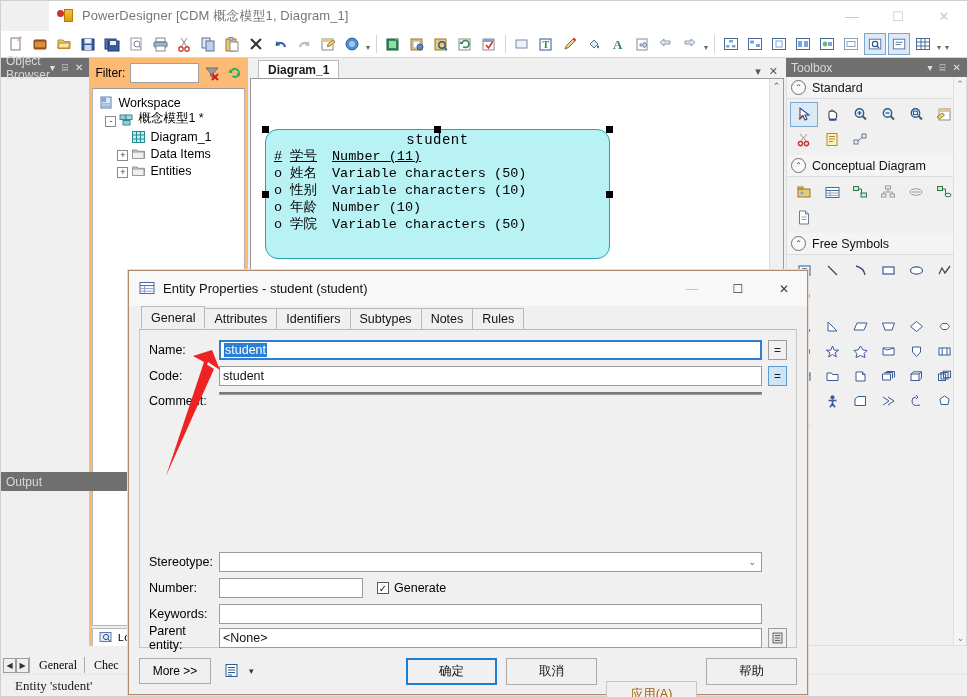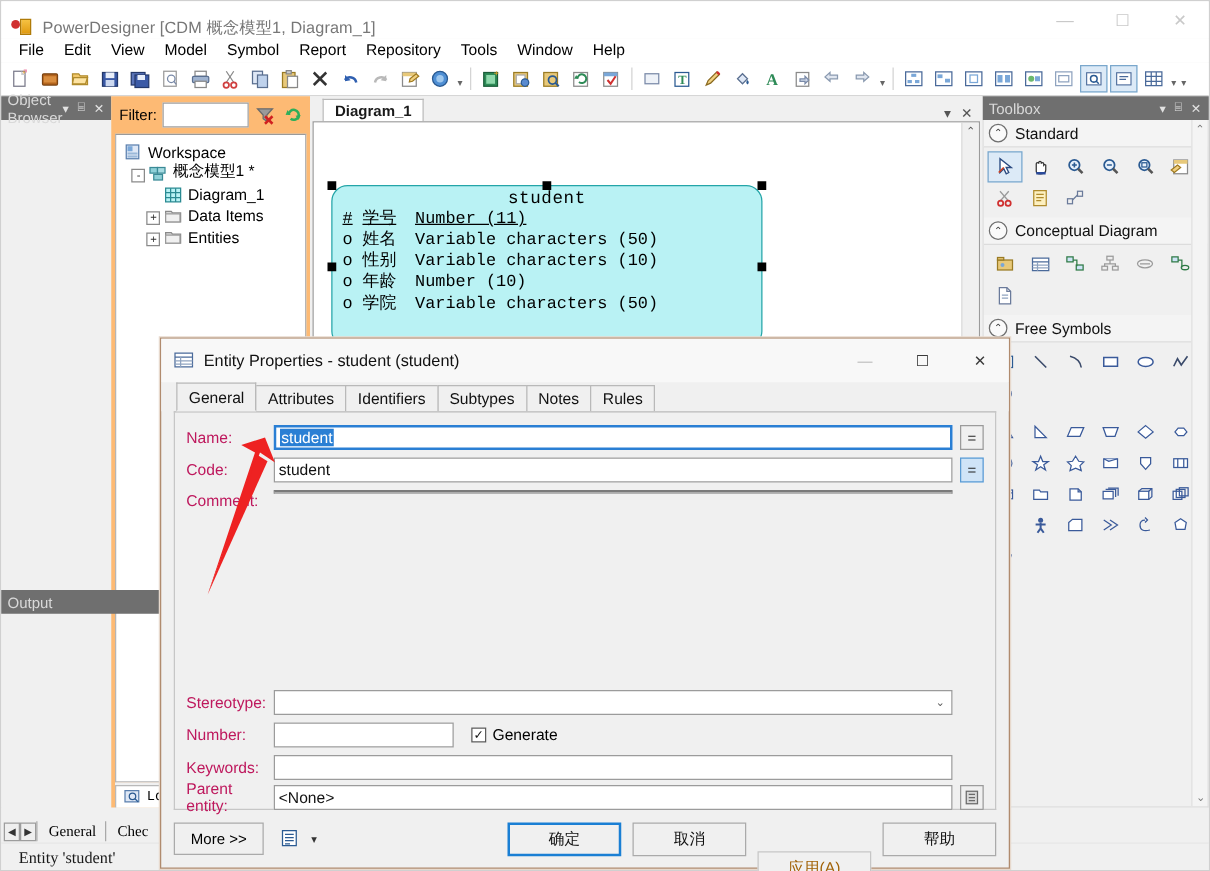--- a/index.html
+++ b/index.html
@@ -16,22 +16,22 @@
 
   
   #app-window {
     position:absolute; left:0; top:0; width:968px; height:697px;
     background:#f0f0f0; border:1px solid #d0d0d0;
     display:flex; flex-direction:column;
   }
 
   
   #titlebar {
-    height:30px; background:#ffffff; display:flex; align-items:flex-end;
-    flex:0 0 30px; position:relative;
+    height:30px; background:#ffffff; display:flex; align-items:center;
+    flex:0 0 30px; position:relative;margin-left:48px;
   }
   #titlebar .app-icon {
     width:18px; height:18px; margin-left:8px; margin-right:7px;
     position:relative; flex:0 0 18px;
   }
   #titlebar .app-icon .dot {
     position:absolute; width:7px;height:7px;border-radius:50%;
     background:#d03030; left:0; top:3px;
   }
   #titlebar .app-icon .bar {
@@ -189,21 +189,21 @@
     height:21px; padding:0 9px; display:flex;align-items:center; font-size:12.5px;
     border:1px solid #b9b9b9; border-bottom:none; background:#f0f0f0; color:#111; margin-right:-1px;
   }
   .dtab.active { background:#f0f0f0; height:23px; border-bottom:1px solid #f0f0f0; position:relative; z-index:2;}
 
   #dlg-content {
     flex:1 1 auto; margin:0 10px; border:1px solid #c6c6c6; border-top:1px solid #b9b9b9;
     background:#f0f0f0; padding:10px 9px 6px 9px; position:relative; min-height:0;
   }
   .frow { display:flex; align-items:center; margin-bottom:6px; }
-  .flbl { width:70px; flex:0 0 70px; font-size:12.5px; color:#be185d; }
+  .flbl { width:70px; flex:0 0 70px; font-size:12.5px; color:#000000; }
   .finput {
     flex:1 1 auto; height:20px; background:#fff; border:1px solid #9b9b9b;
     font-size:12.5px; padding:1px 3px; display:flex; align-items:center; color:#111;
   }
   .finput.focus { border:2px solid #2a7fd4; }
   .sel-text { background:#2a7fd4; color:#fff; padding:0 1px; }
   .eqbtn {
     width:19px;height:20px;margin-left:6px;border:1px solid #9b9b9b;background:#f0f0f0;
     display:flex;align-items:center;justify-content:center;font-size:12px;color:#222; flex:0 0 19px;
   }
@@ -248,32 +248,20 @@
         <div class="bar"></div>
     </div>
     <div id="title-text">PowerDesigner [CDM 概念模型1, Diagram_1]</div>
     <div id="win-controls">
       <div class="cbtn-min">—</div>
       <div>☐</div>
       <div>✕</div>
     </div>
   </div>
 
-  <div id="menubar">
-    <div class="mi">File</div>
-    <div class="mi">Edit</div>
-    <div class="mi">View</div>
-    <div class="mi">Model</div>
-    <div class="mi">Symbol</div>
-    <div class="mi">Report</div>
-    <div class="mi">Repository</div>
-    <div class="mi">Tools</div>
-    <div class="mi">Window</div>
-    <div class="mi">Help</div>
-  </div>
 
   <div id="toolbar">
 
     <div class="tbtn">
         <svg width="17" height="17" viewBox="0 0 17 17">
           <rect x="3" y="2" width="9" height="12" fill="#fff" stroke="#7a7a8a"></rect>
           <path d="M9 2 L12 5 L9 5 Z" fill="#ccc"></path>
           <path d="M11 1 l2 0 0 2" stroke="#e8a" fill="none"></path>
           <text x="10" y="6" font-size="6" fill="#f5a623">*</text>
         </svg>

